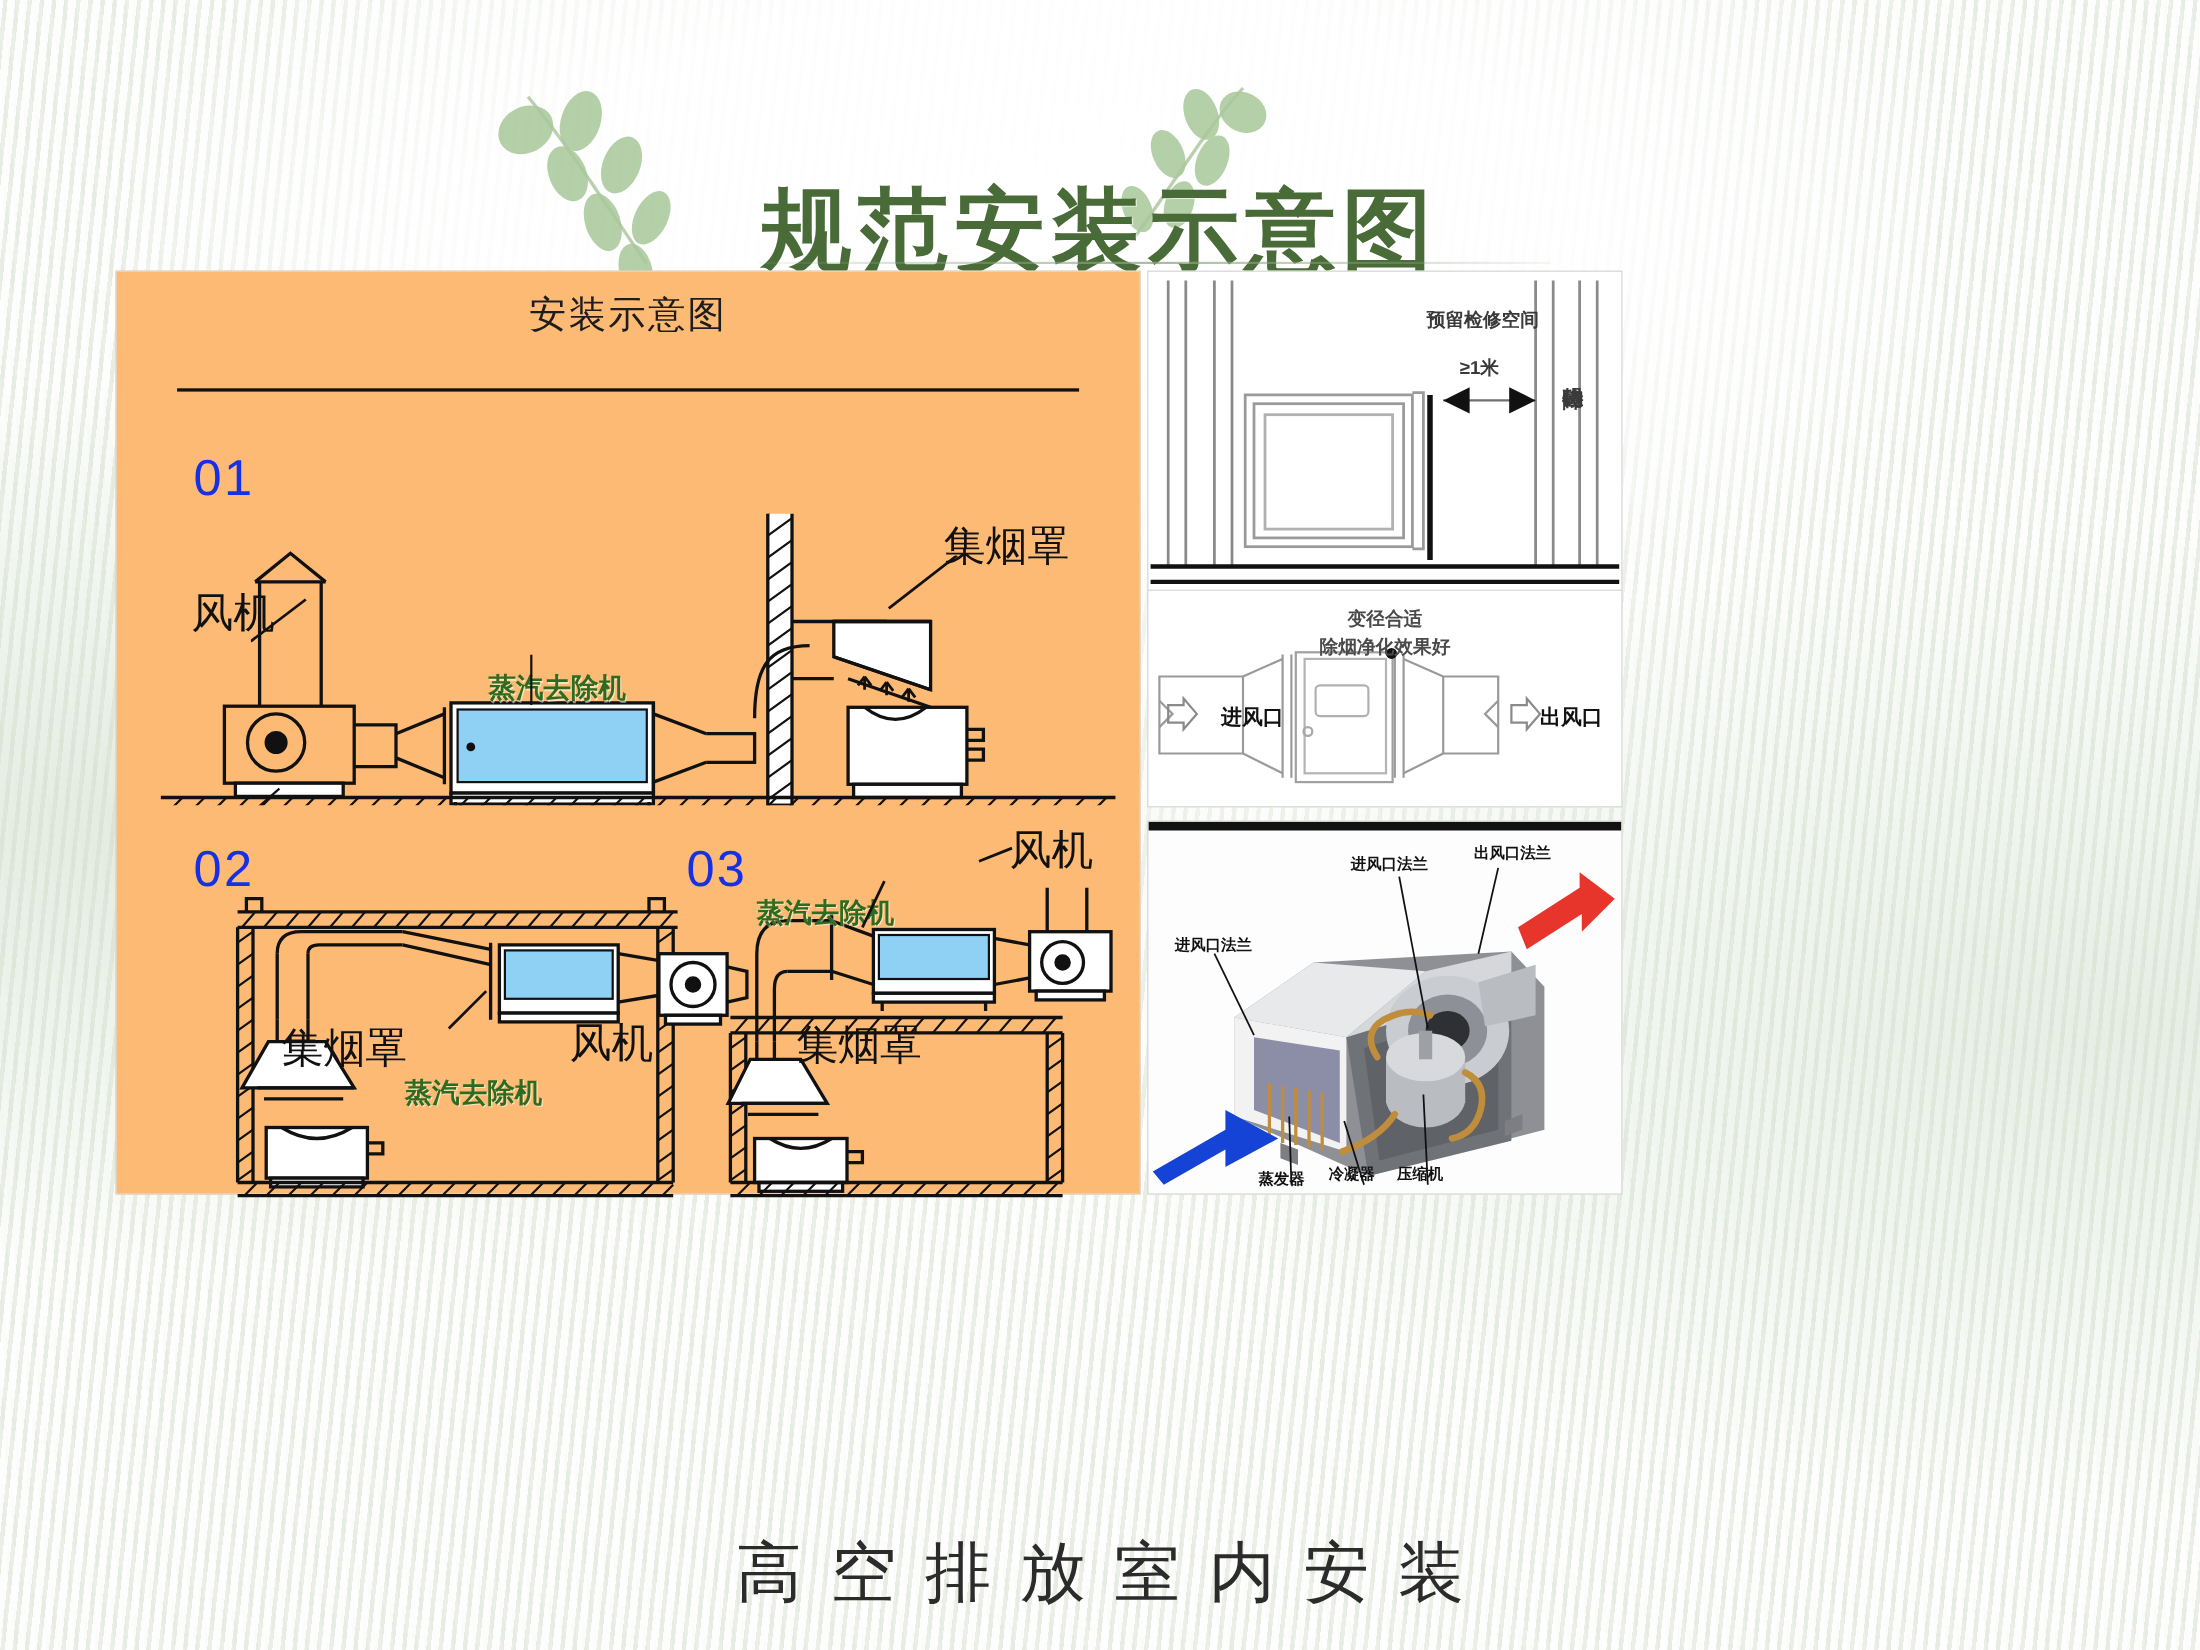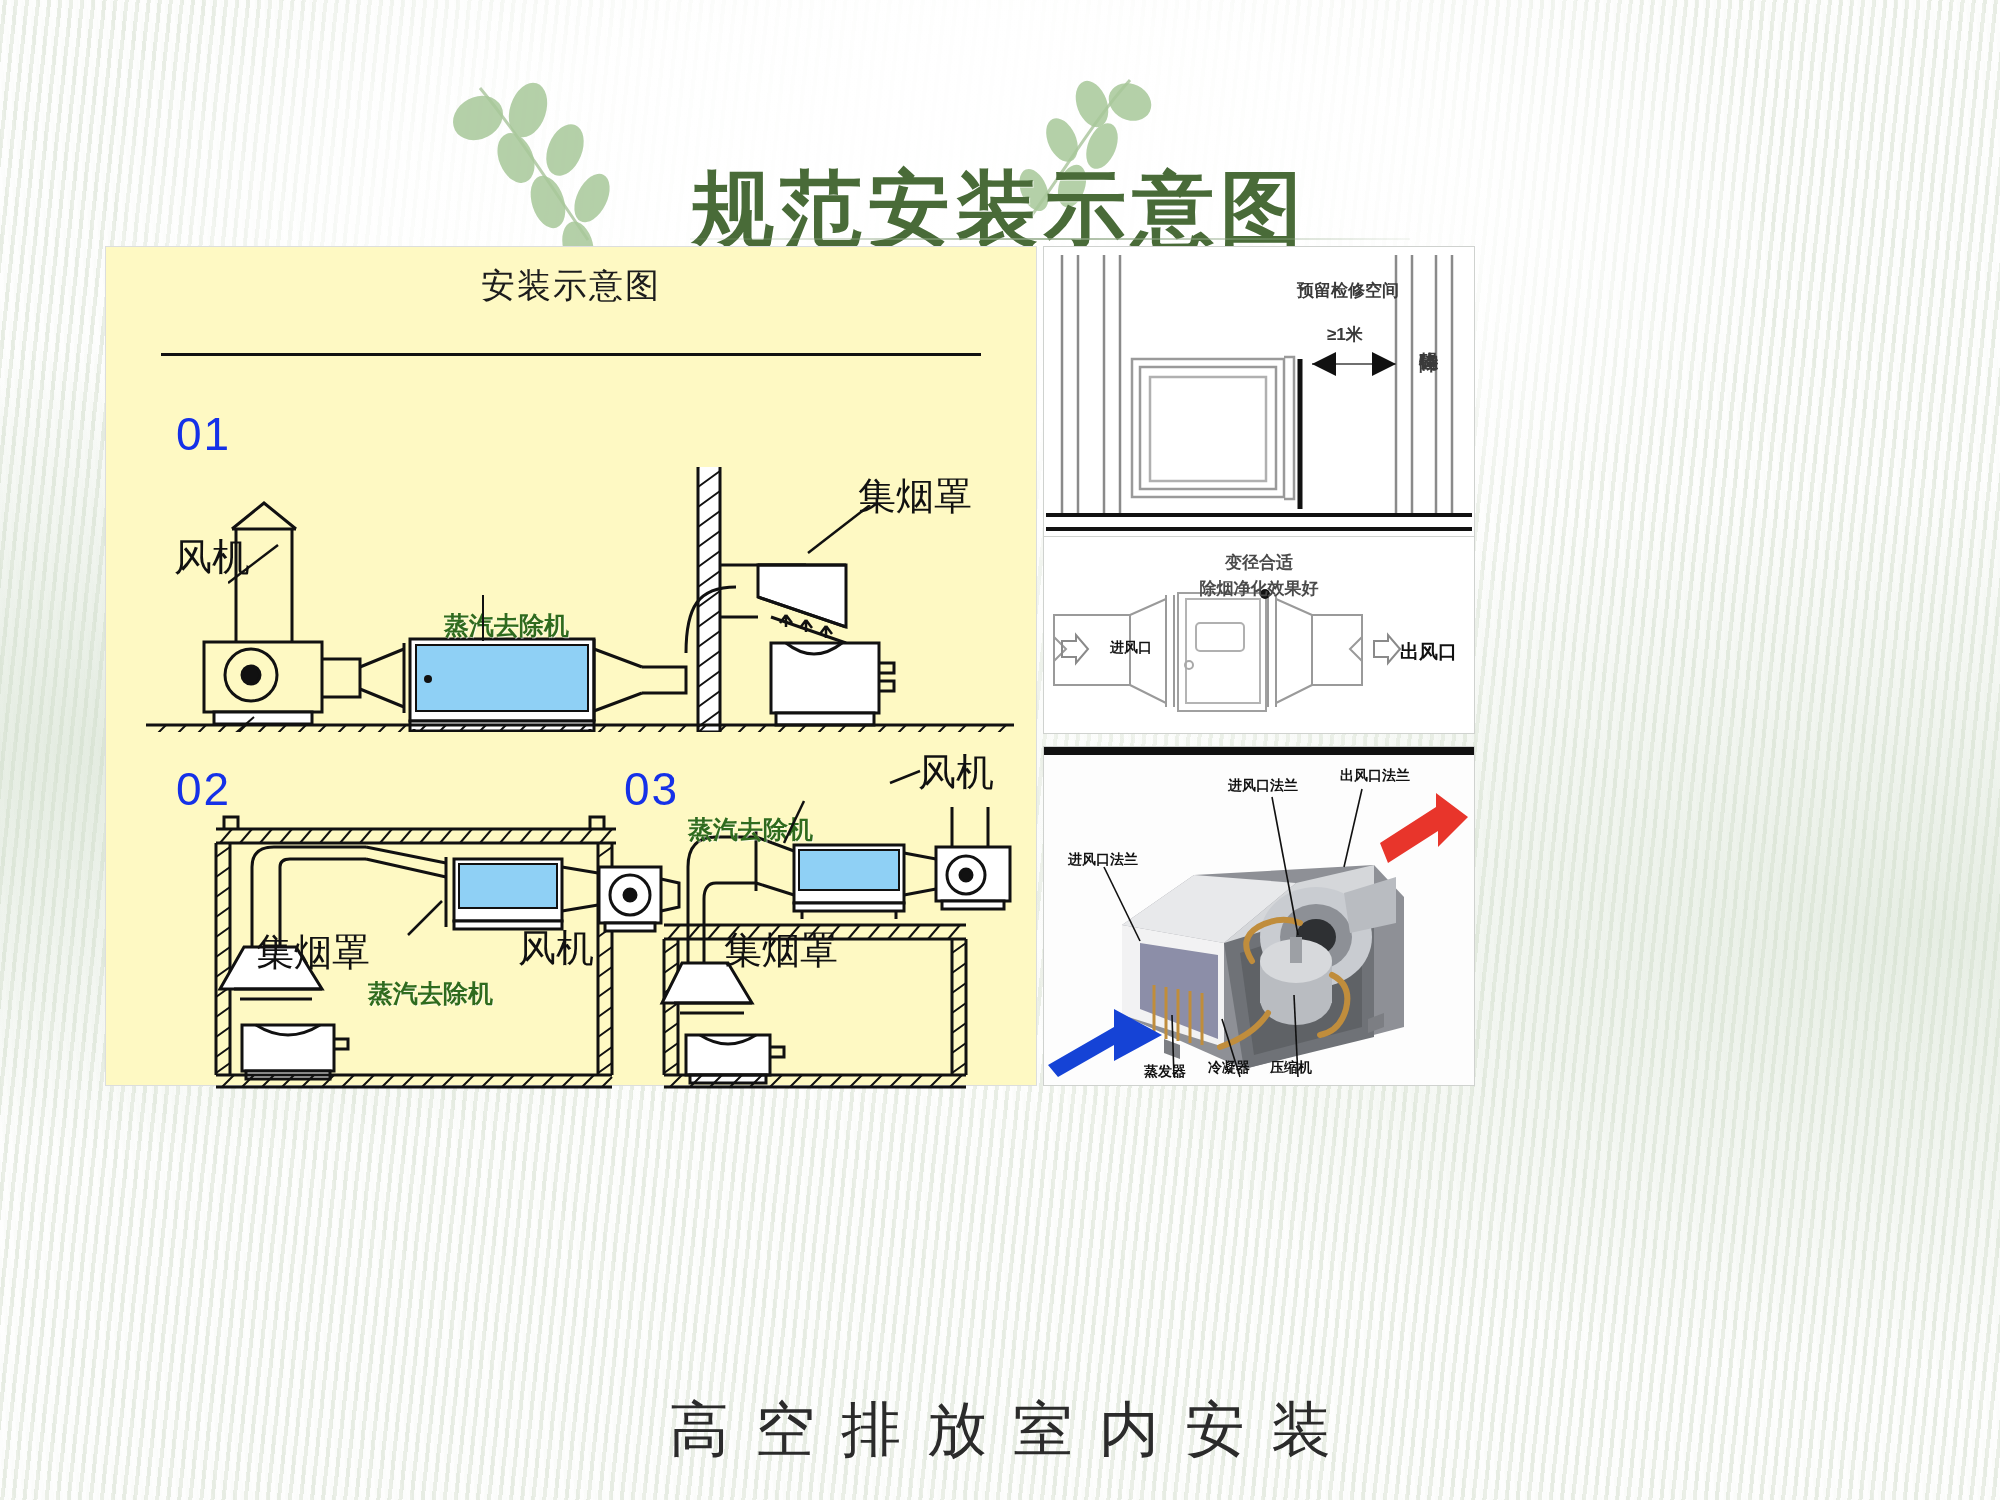--- a/index.html
+++ b/index.html
@@ -32,21 +32,21 @@
     font-family:"Liberation Serif","DejaVu Serif",serif;
     font-size:82px;font-weight:700;color:#496b38;letter-spacing:6px;
     text-shadow:1px 1px 0 rgba(255,255,255,.6);
   }
   #title-rule{position:absolute;left:690px;top:238px;width:720px;height:2px;
     background:linear-gradient(90deg,rgba(160,180,150,.1),rgba(140,165,130,.75),rgba(160,180,150,.1));}
 
   
   #left-panel{
     position:absolute;left:105px;top:246px;width:930px;height:838px;
-    background:#fef9c3;border:1px solid #dcdedd;
+    background:#fdba74;border:1px solid #dcdedd;
   }
   #right-col{
     position:absolute;left:1043px;top:246px;width:432px;height:838px;
   }
   .rp-box{position:absolute;background:#ffffff;border:1px solid #cfd2cf;overflow:hidden;}
 
   #panel-heading{
     position:absolute;left:0;top:16px;width:930px;text-align:center;
     font-size:34px;color:#1d1d1d;letter-spacing:2px;
   }
@@ -427,21 +427,21 @@
       </g>
       <circle cx="221" cy="57" r="5" fill="#111"></circle>
 
       <g fill="none" stroke="#8a8a8a" stroke-width="2">
         <path d="M18 104 L32 104 L32 98 L44 112 L32 126 L32 120 L18 120 Z"></path>
         <path d="M330 104 L344 104 L344 98 L356 112 L344 126 L344 120 L330 120 Z"></path>
       </g>
     </svg>
     <div class="rlbl-c" style="left:0;top:14px;width:430px;">变径合适</div>
     <div class="rlbl-c" style="left:0;top:40px;width:430px;">除烟净化效果好</div>
-    <div class="rlbl" style="left:42px;top:102px;font-size:14px;color:#111;padding-left:24px;">进风口</div>
+    <div class="rlbl" style="left:42px;top:102px;font-size:19px;color:#111;padding-left:24px;">进风口</div>
     <div class="rlbl" style="left:356px;top:102px;font-size:19px;color:#111;">出风口</div>
   </div>
 
   <div class="rp-box" style="left:0;top:500px;width:430px;height:338px;background:#fdfdfd;">
     <div style="position:absolute;left:0;top:0;width:430px;height:8px;background:#111;"></div>
 
     <svg width="430" height="338" viewBox="0 0 430 338" style="position:absolute;left:0;top:0;">
 
       <g>
         <polygon points="78,178 150,128 330,118 360,150 360,280 200,322 78,268" fill="#8e9096"></polygon>

